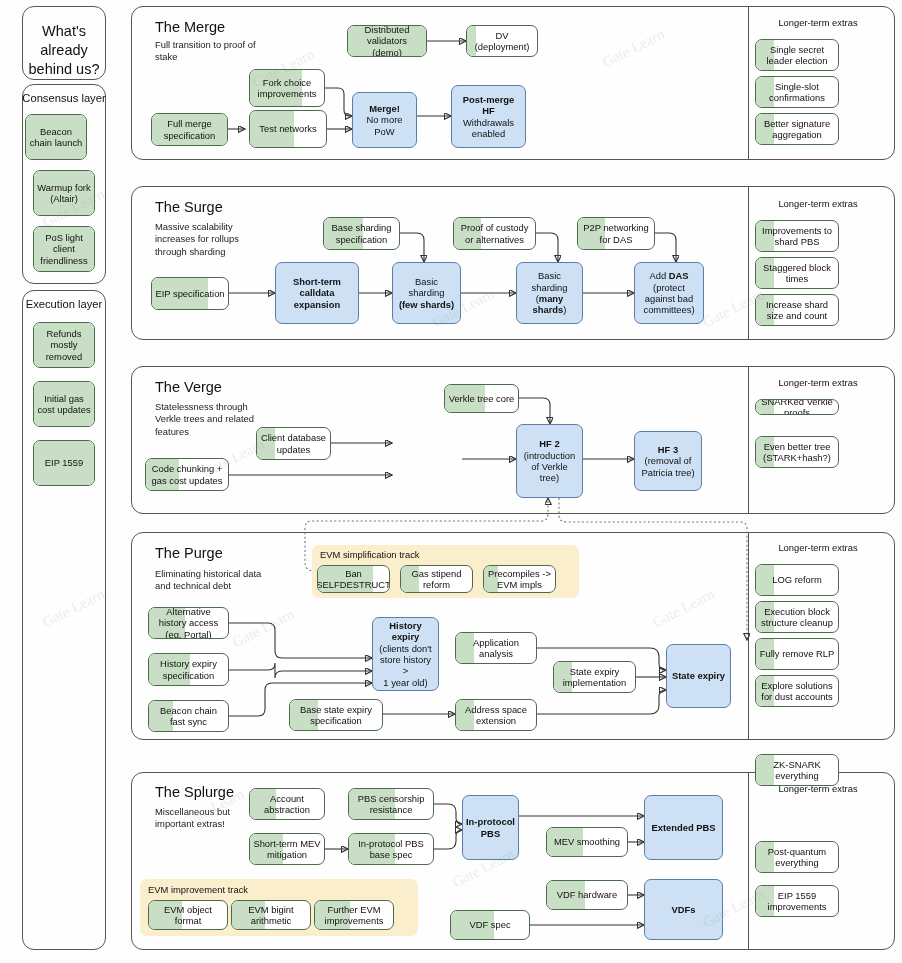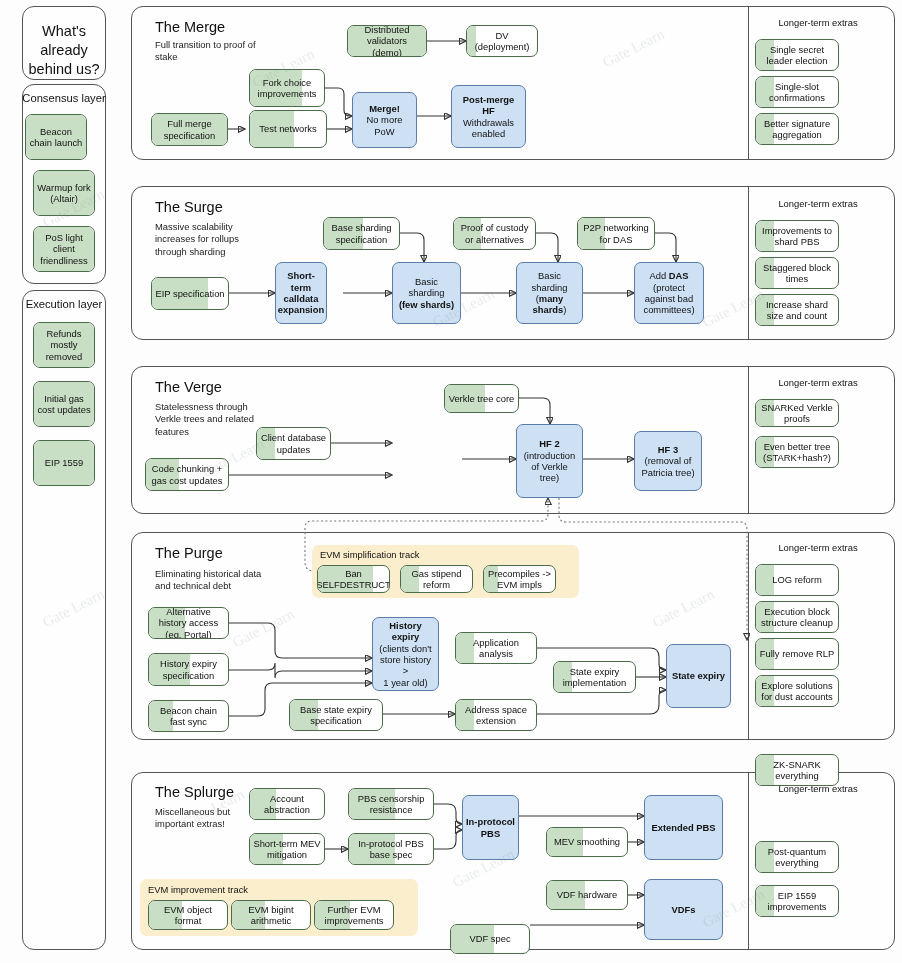--- a/index.html
+++ b/index.html
@@ -275,21 +275,21 @@
     <span class="lbl">Proof of custody or alternatives</span>
   </div>
   <div class="node green" style="left:577px; top:217px; width:78px; height:33px;">
     <span class="fill" style="width:35%"></span>
     <span class="lbl">P2P networking for DAS</span>
   </div>
   <div class="node green" style="left:151px; top:277px; width:78px; height:33px;">
     <span class="fill" style="width:74%"></span>
     <span class="lbl">EIP specification</span>
   </div>
-  <div class="node blue bold" style="left:275px; top:262px; width:52px; height:62px;">
+  <div class="node blue bold" style="left:275px; top:262px; width:84px; height:62px;">
     <span class="lbl">Short-term calldata expansion</span>
   </div>
   <div class="node blue" style="left:392px; top:262px; width:69px; height:62px;">
     <span class="lbl">Basic<br>sharding<br><b>(few shards)</b></span>
   </div>
   <div class="node blue" style="left:516px; top:262px; width:67px; height:62px;">
     <span class="lbl">Basic<br>sharding<br>(<b>many</b><br><b>shards</b>)</span>
   </div>
   <div class="node blue" style="left:634px; top:262px; width:70px; height:62px;">
     <span class="lbl">Add <b>DAS</b><br>(protect<br>against bad<br>committees)</span>
@@ -327,21 +327,21 @@
     <span class="fill" style="width:40%"></span>
     <span class="lbl">Code chunking + gas cost updates</span>
   </div>
   <div class="node blue" style="left:516px; top:424px; width:67px; height:74px;">
     <span class="lbl"><b>HF 2</b><br>(introduction<br>of Verkle<br>tree)</span>
   </div>
   <div class="node blue" style="left:634px; top:431px; width:68px; height:60px;">
     <span class="lbl"><b>HF 3</b><br>(removal of<br>Patricia tree)</span>
   </div>
 
-  <div class="node green" style="left:755px; top:399px; width:84px; height:28px;">
+  <div class="node green" style="left:755px; top:399px; width:84px; height:16px;">
     <span class="fill" style="width:22%"></span>
     <span class="lbl">SNARKed Verkle proofs</span>
   </div>
   <div class="node green" style="left:755px; top:436px; width:84px; height:32px;">
     <span class="fill" style="width:22%"></span>
     <span class="lbl">Even better tree (STARK+hash?)</span>
   </div>
 
   <div class="panel" style="left:131px; top:532px; width:764px; height:208px;">
     <div class="divider" style="left:616px;"></div>
@@ -441,21 +441,21 @@
     <span class="lbl">In-protocol PBS base spec</span>
   </div>
   <div class="node green" style="left:546px; top:827px; width:82px; height:30px;">
     <span class="fill" style="width:45%"></span>
     <span class="lbl">MEV smoothing</span>
   </div>
   <div class="node green" style="left:546px; top:880px; width:82px; height:30px;">
     <span class="fill" style="width:48%"></span>
     <span class="lbl">VDF hardware</span>
   </div>
-  <div class="node green" style="left:450px; top:910px; width:80px; height:30px;margin-top:14px;">
+  <div class="node green" style="left:450px; top:910px; width:80px; height:30px;">
     <span class="fill" style="width:55%"></span>
     <span class="lbl">VDF spec</span>
   </div>
   <div class="node blue bold" style="left:462px; top:795px; width:57px; height:65px;">
     <span class="lbl">In-protocol PBS</span>
   </div>
   <div class="node blue bold" style="left:644px; top:795px; width:79px; height:65px;">
     <span class="lbl">Extended PBS</span>
   </div>
   <div class="node blue bold" style="left:644px; top:879px; width:79px; height:61px;">

